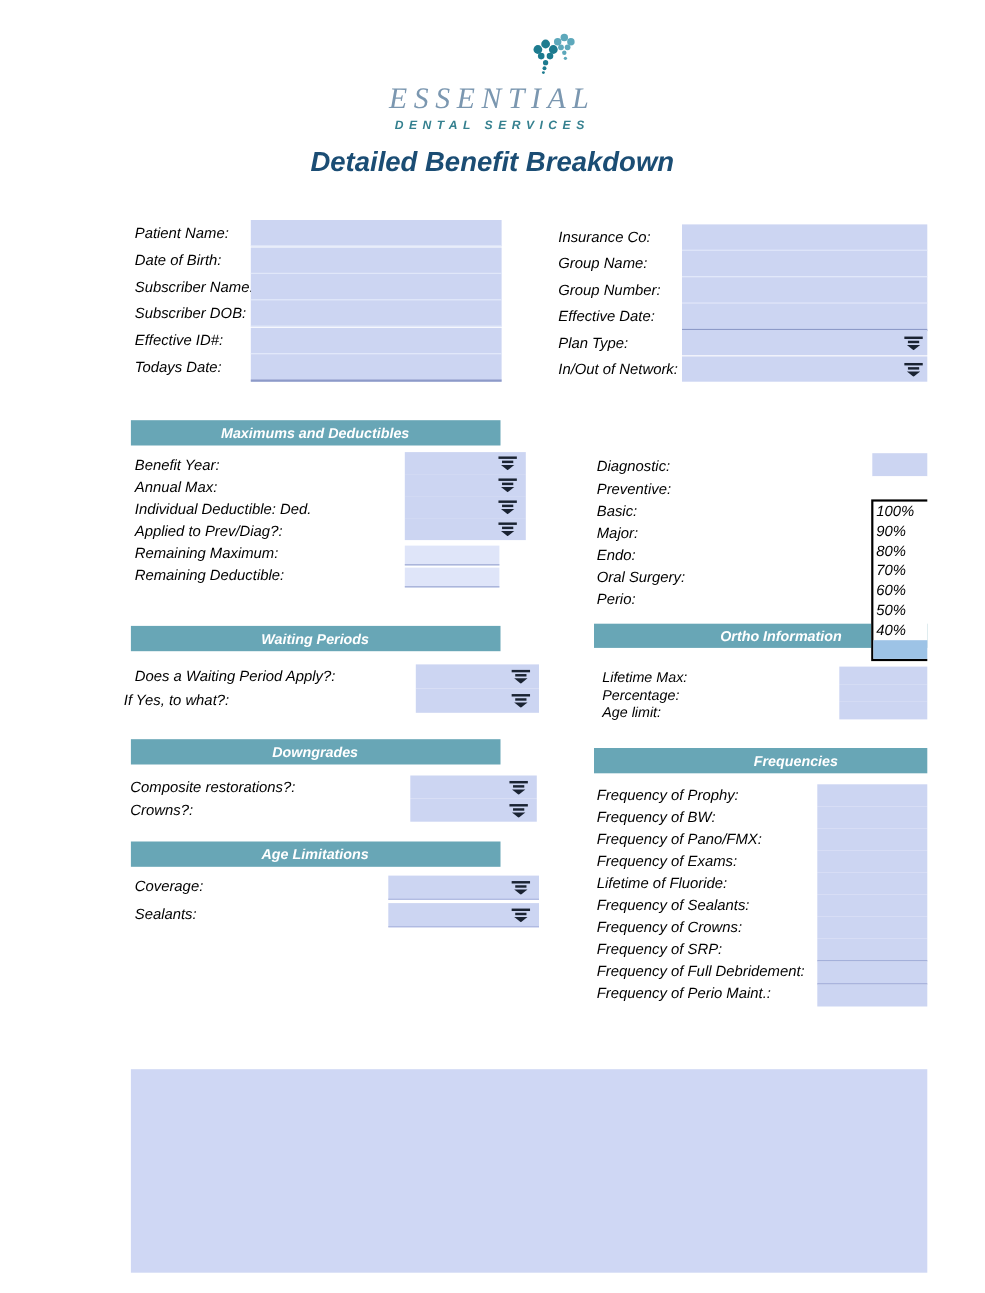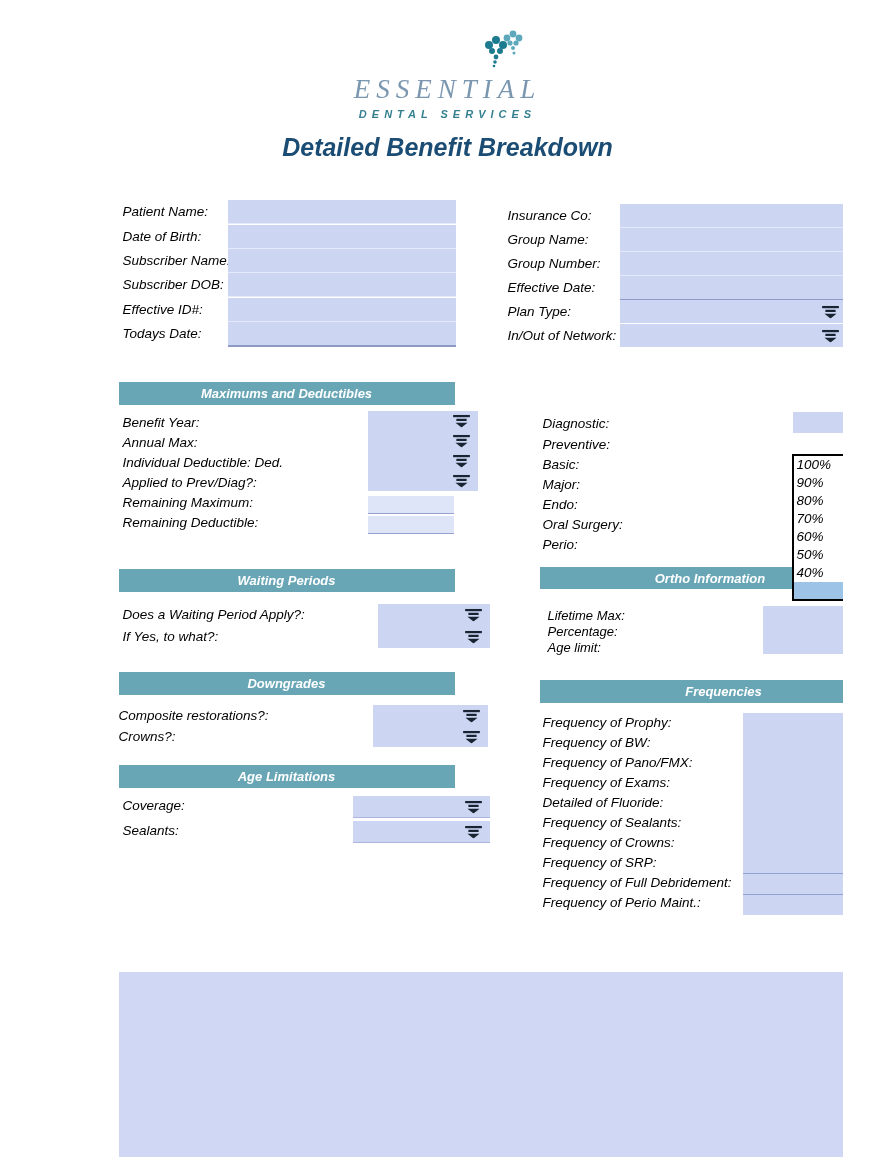--- a/index.html
+++ b/index.html
@@ -178,21 +178,21 @@
     <div class="dditem">80%</div>
     <div class="dditem">70%</div>
     <div class="dditem">60%</div>
     <div class="dditem">50%</div>
     <div class="dditem">40%</div>
     <div class="dditem hl"></div>
   </div>
 
   <div class="hdr" style="left:66px;top:553px;width:336px;height:23px">Waiting Periods</div>
   <span class="lbl r22" style="left:70px;top:588px">Does a Waiting Period Apply?:</span>
-  <span class="lbl r22" style="left:70px;top:610px">If Yes, to what?:</span>
+  <span class="lbl r22" style="left:60px;top:610px">If Yes, to what?:</span>
   <div class="fld r22" style="left:325px;top:588px;width:112px">
     <span class="dda">
         <svg viewBox="0 0 22 14">
           <rect x="2" y="0.5" width="18" height="2.4" fill="#1a2332"></rect>
           <rect x="5.5" y="4.6" width="11" height="2.4" fill="#1a2332"></rect>
           <polygon points="4.5,8.8 17.5,8.8 11,14" fill="#1a2332"></polygon>
         </svg>
       </span>
   </div>
   <div class="fld r22" style="left:325px;top:610px;width:112px">
@@ -279,21 +279,21 @@
           <polygon points="4.5,8.8 17.5,8.8 11,14" fill="#1a2332"></polygon>
         </svg>
       </span>
   </div>
 
   <div class="hdr" style="left:487px;top:664px;width:368px;height:23px">Frequencies</div>
   <span class="lbl r20" style="left:490px;top:697px">Frequency of Prophy:</span>
   <span class="lbl r20" style="left:490px;top:717px">Frequency of BW:</span>
   <span class="lbl r20" style="left:490px;top:737px">Frequency of Pano/FMX:</span>
   <span class="lbl r20" style="left:490px;top:757px">Frequency of Exams:</span>
-  <span class="lbl r20" style="left:490px;top:777px">Detailed of Fluoride:</span>
+  <span class="lbl r20" style="left:490px;top:777px">Lifetime of Fluoride:</span>
   <span class="lbl r20" style="left:490px;top:797px">Frequency of Sealants:</span>
   <span class="lbl r20" style="left:490px;top:817px">Frequency of Crowns:</span>
   <span class="lbl r20" style="left:490px;top:837px">Frequency of SRP:</span>
   <span class="lbl r20" style="left:490px;top:857px">Frequency of Full Debridement:</span>
   <span class="lbl r20" style="left:490px;top:877px">Frequency of Perio Maint.:</span>
 
   <div class="fld r20" style="left:690px;top:697px;width:165px">
     <span class="dda">
         <svg viewBox="0 0 22 14">
           <rect x="2" y="0.5" width="18" height="2.4" fill="#1a2332"></rect>

